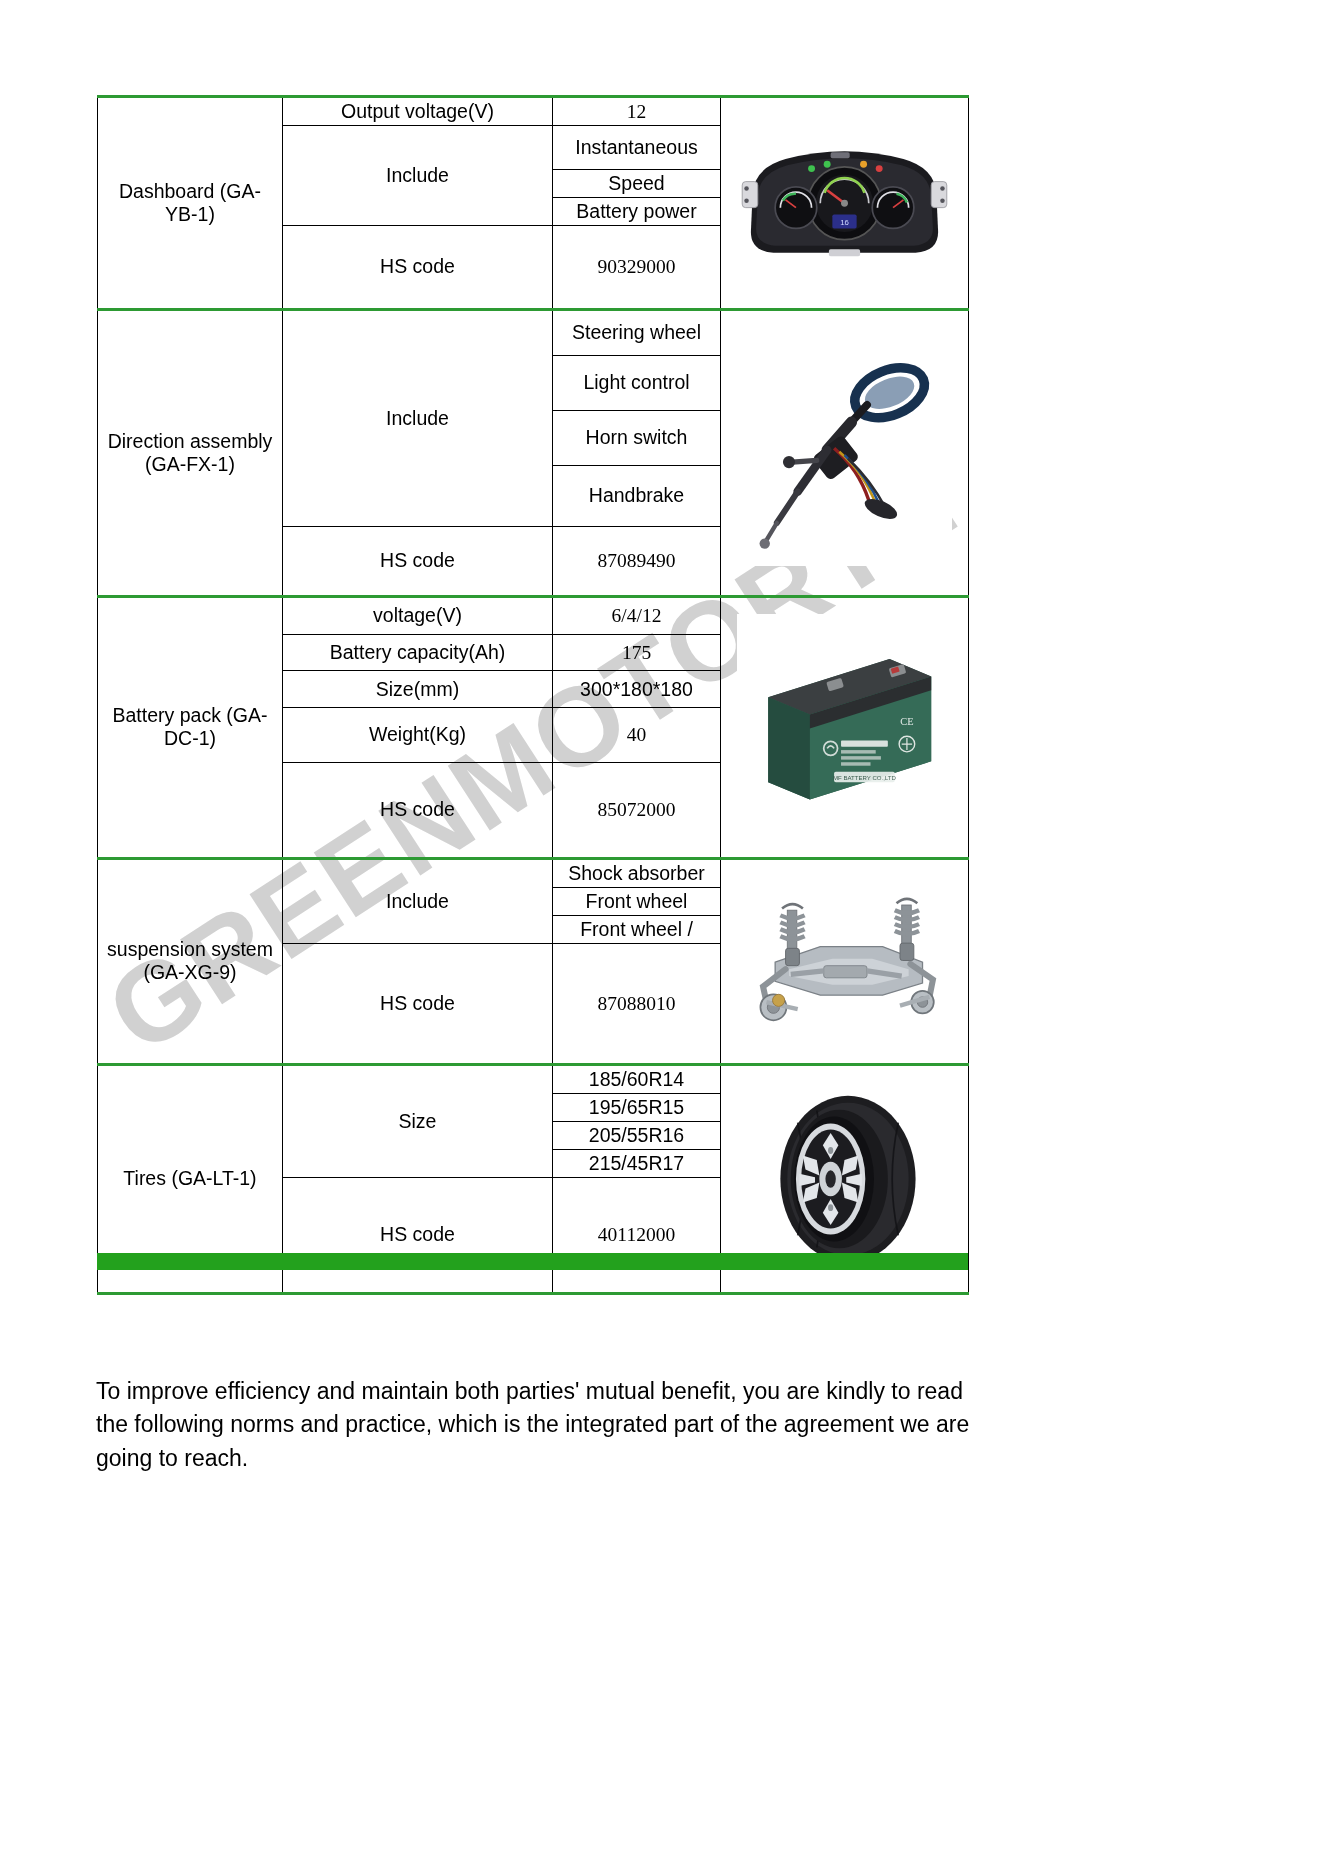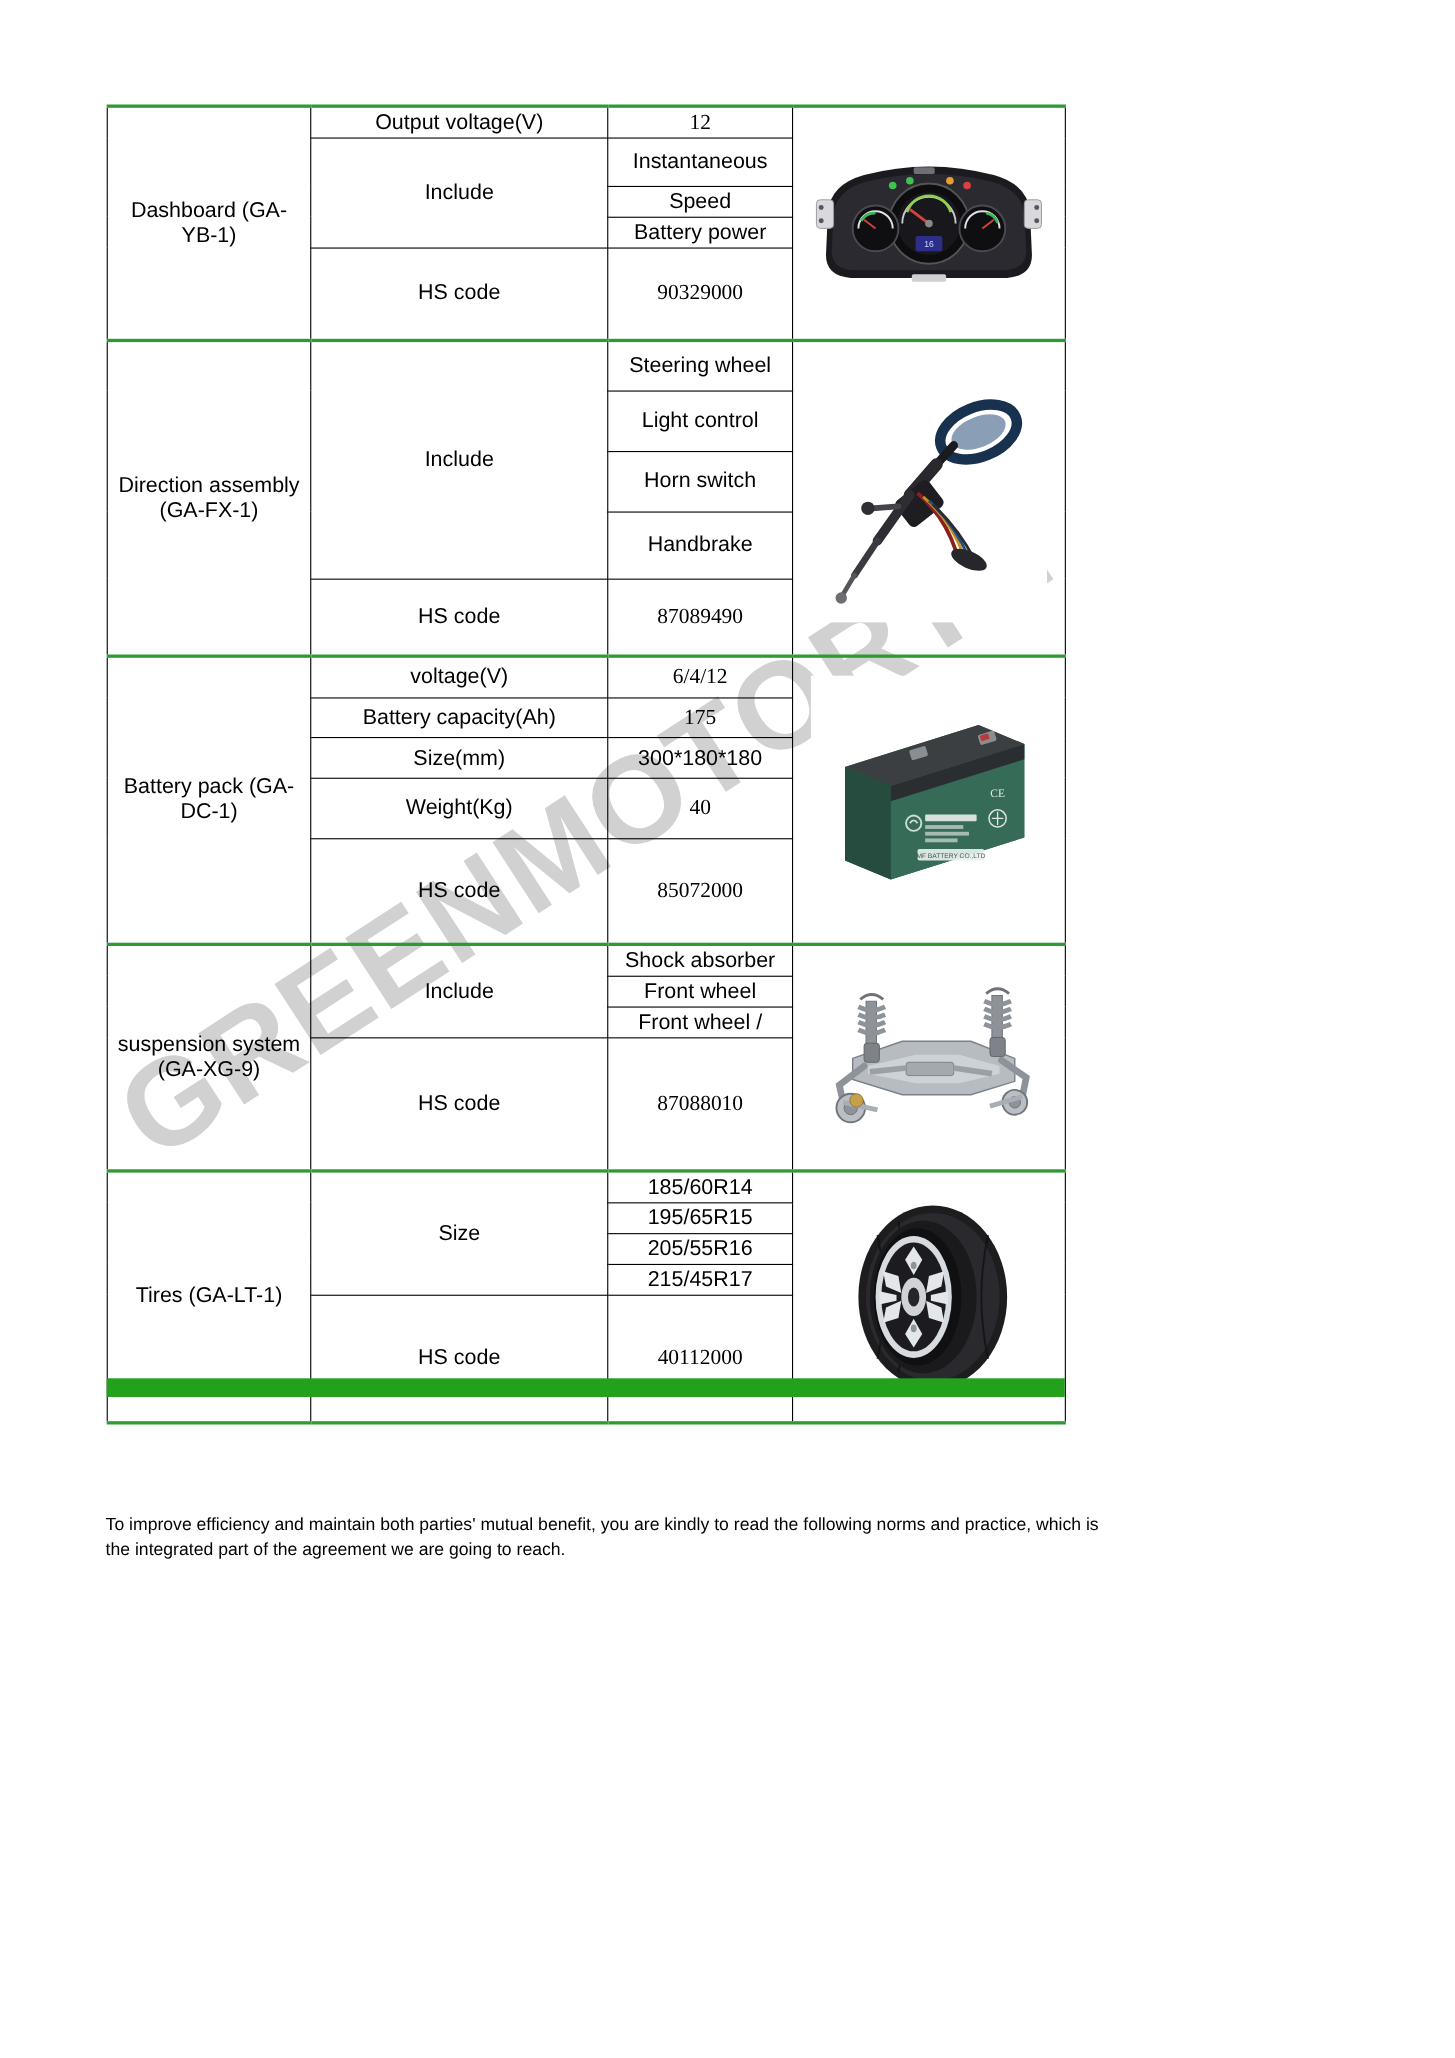--- a/index.html
+++ b/index.html
@@ -116,21 +116,21 @@
     font-weight: bold;
     color: #1f9022;
     letter-spacing: 0.2px;
     z-index: 10;
   }
   .section-para {
     position: absolute;
     left: 96px;
     top: 1375px;
     width: 905px;
-    font-size: 16px;
+    font-size: 23px;
     line-height: 1.45;
     color: #000000;
     z-index: 10;
   }
 
   
   svg { display: block; }
 </style>
 </head>
 <body>

